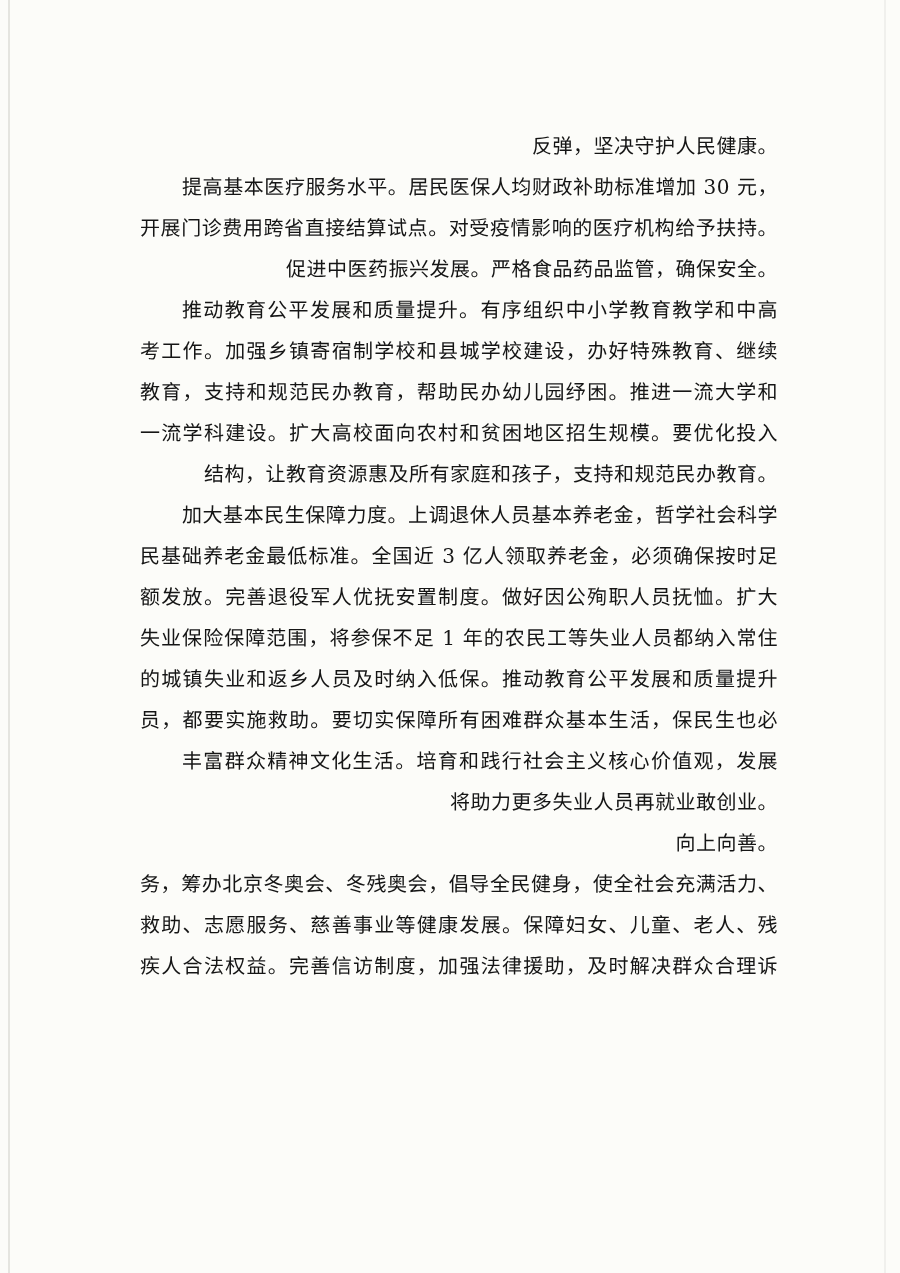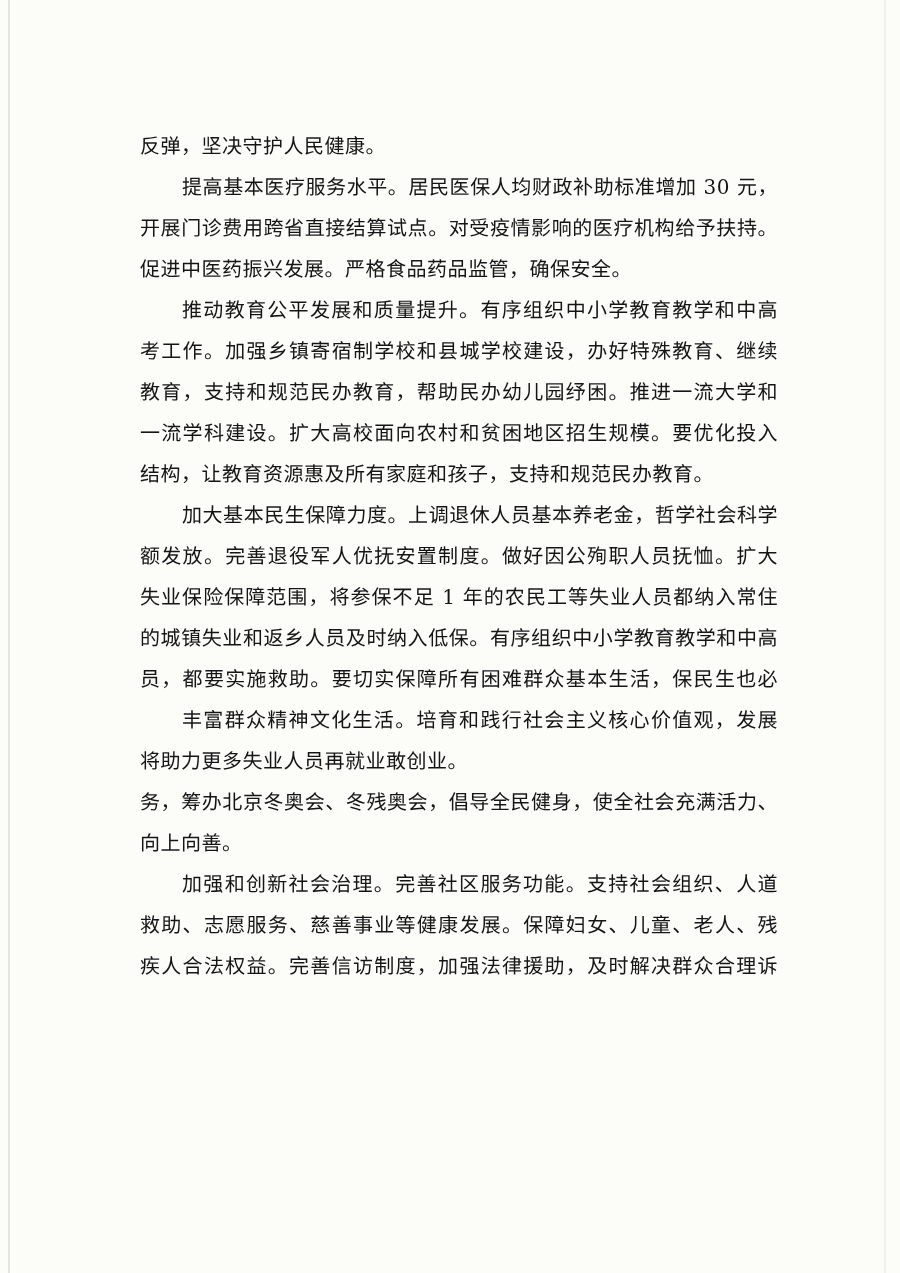--- a/index.html
+++ b/index.html
@@ -33,21 +33,21 @@
     top: 126px;
     width: 638px;
     color: var(--text-color, #151515);
     font-size: 20px;
     line-height: 41px;
     letter-spacing: 0.5px;
   }
   .text-line {
     height: 41px;
     white-space: nowrap;
-    text-align: left;
+    text-align: right;
   }
   .text-line.fill {
     white-space: normal;
     text-align: justify;
     text-align-last: justify;
     text-justify: inter-character;
   }
   .text-line.indent {
     text-indent: 2.1em;
   }
@@ -62,25 +62,25 @@
       <div class="text-line">反弹，坚决守护人民健康。</div>
       <div class="text-line fill indent">提高基本医疗服务水平。居民医保人均财政补助标准增加 30 元，</div>
       <div class="text-line fill">开展门诊费用跨省直接结算试点。对受疫情影响的医疗机构给予扶持。</div>
       <div class="text-line">促进中医药振兴发展。严格食品药品监管，确保安全。</div>
       <div class="text-line fill indent">推动教育公平发展和质量提升。有序组织中小学教育教学和中高</div>
       <div class="text-line fill">考工作。加强乡镇寄宿制学校和县城学校建设，办好特殊教育、继续</div>
       <div class="text-line fill">教育，支持和规范民办教育，帮助民办幼儿园纾困。推进一流大学和</div>
       <div class="text-line fill">一流学科建设。扩大高校面向农村和贫困地区招生规模。要优化投入</div>
       <div class="text-line">结构，让教育资源惠及所有家庭和孩子，支持和规范民办教育。</div>
       <div class="text-line fill indent">加大基本民生保障力度。上调退休人员基本养老金，哲学社会科学</div>
+      <div class="text-line fill">民基础养老金最低标准。全国近 3 亿人领取养老金，必须确保按时足</div>
       <div class="text-line fill">额发放。完善退役军人优抚安置制度。做好因公殉职人员抚恤。扩大</div>
       <div class="text-line fill">失业保险保障范围，将参保不足 1 年的农民工等失业人员都纳入常住</div>
-      <div class="text-line fill">的城镇失业和返乡人员及时纳入低保。有序组织中小学教育教学和中高</div>
+      <div class="text-line fill">的城镇失业和返乡人员及时纳入低保。推动教育公平发展和质量提升</div>
       <div class="text-line fill">员，都要实施救助。要切实保障所有困难群众基本生活，保民生也必</div>
       <div class="text-line fill indent">丰富群众精神文化生活。培育和践行社会主义核心价值观，发展</div>
       <div class="text-line">将助力更多失业人员再就业敢创业。</div>
+      <div class="text-line">向上向善。</div>
       <div class="text-line fill">务，筹办北京冬奥会、冬残奥会，倡导全民健身，使全社会充满活力、</div>
-      <div class="text-line">向上向善。</div>
-      <div class="text-line fill indent">加强和创新社会治理。完善社区服务功能。支持社会组织、人道</div>
       <div class="text-line fill">救助、志愿服务、慈善事业等健康发展。保障妇女、儿童、老人、残</div>
       <div class="text-line fill">疾人合法权益。完善信访制度，加强法律援助，及时解决群众合理诉</div>
     </div>
 </div>
 
 </body></html>

